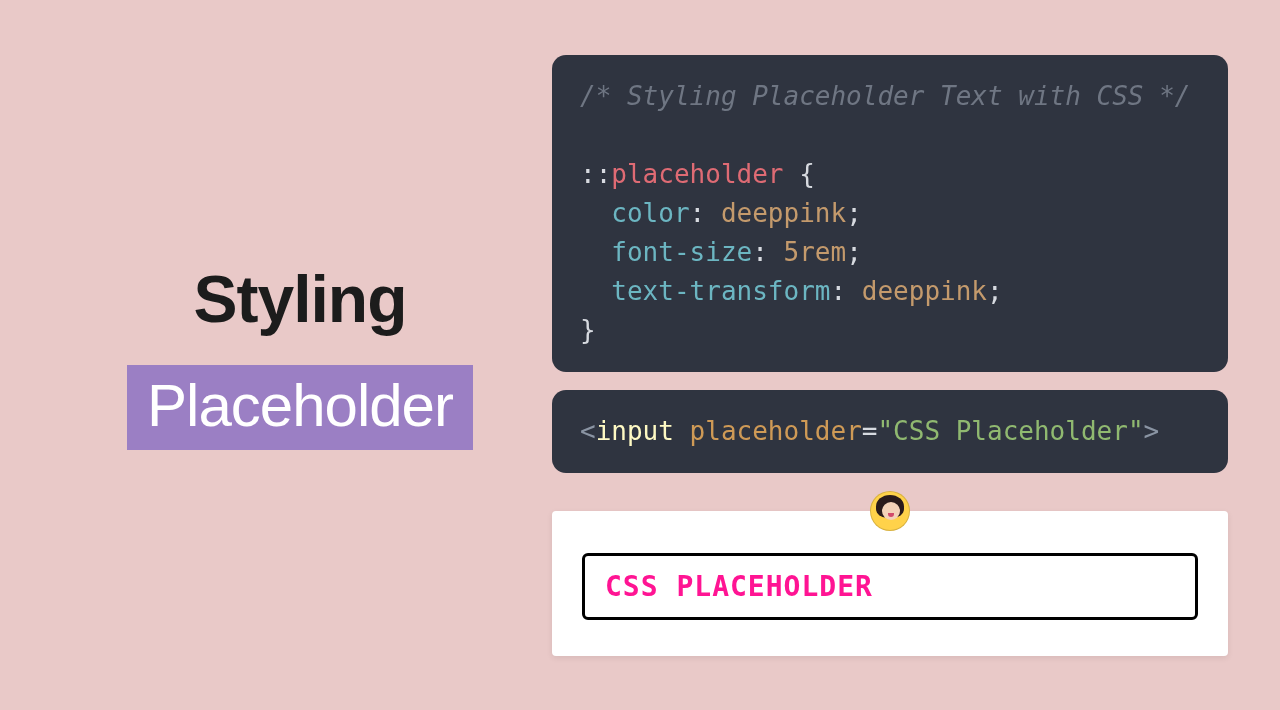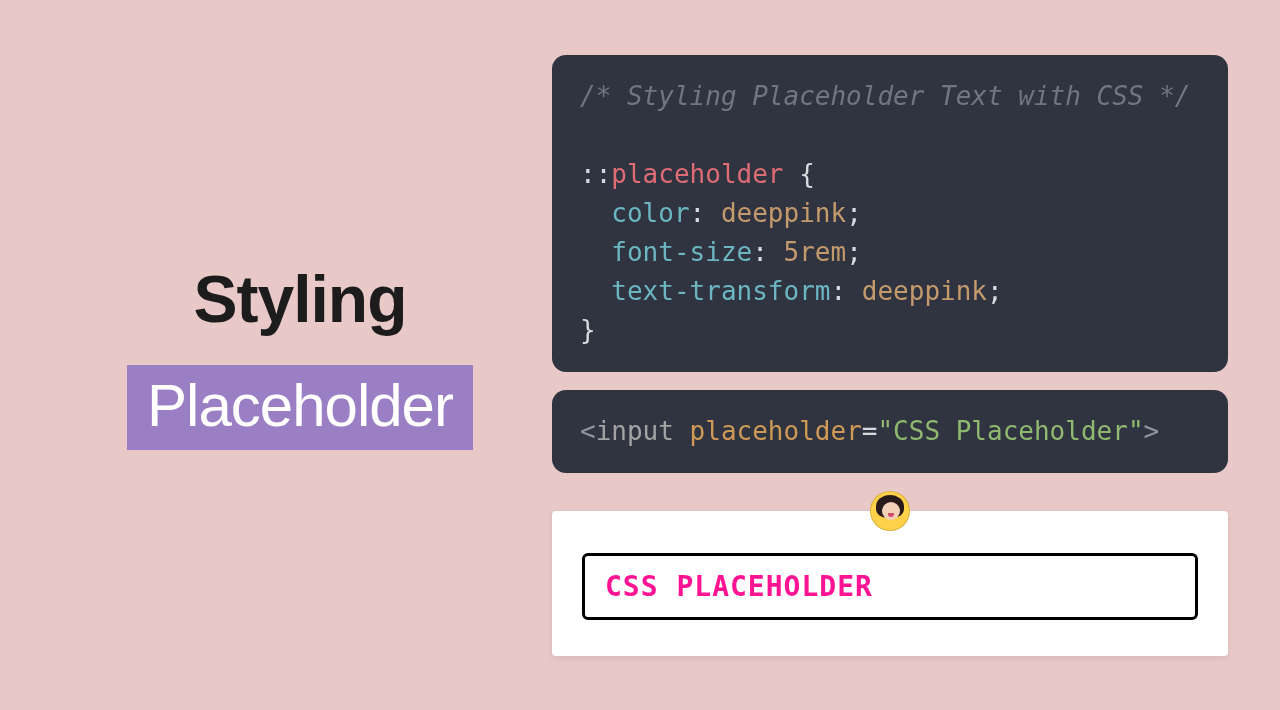--- a/index.html
+++ b/index.html
@@ -53,21 +53,21 @@
     font-size: 26px;
     line-height: 1.5;
     color: #d7dae0;
     white-space: pre;
   }
   .c-comment { color: #6f7683; font-style: italic; }
   .c-selector { color: #d7dae0; }
   .c-pseudo { color: #df6b74; }
   .c-prop { color: #6cb6c2; }
   .c-value { color: #c49a6c; }
-  .c-tag { color: #a3a3a3; }
+  .c-tag { color: #fef9c3; }
   .c-attr { color: #cf9a56; }
   .c-string { color: #90b970; }
   .c-bracket { color: #8a94a3; }
 
   .avatar-wrap {
     display: flex;
     justify-content: center;
     margin-bottom: -38px;
     position: relative;
     z-index: 2;

